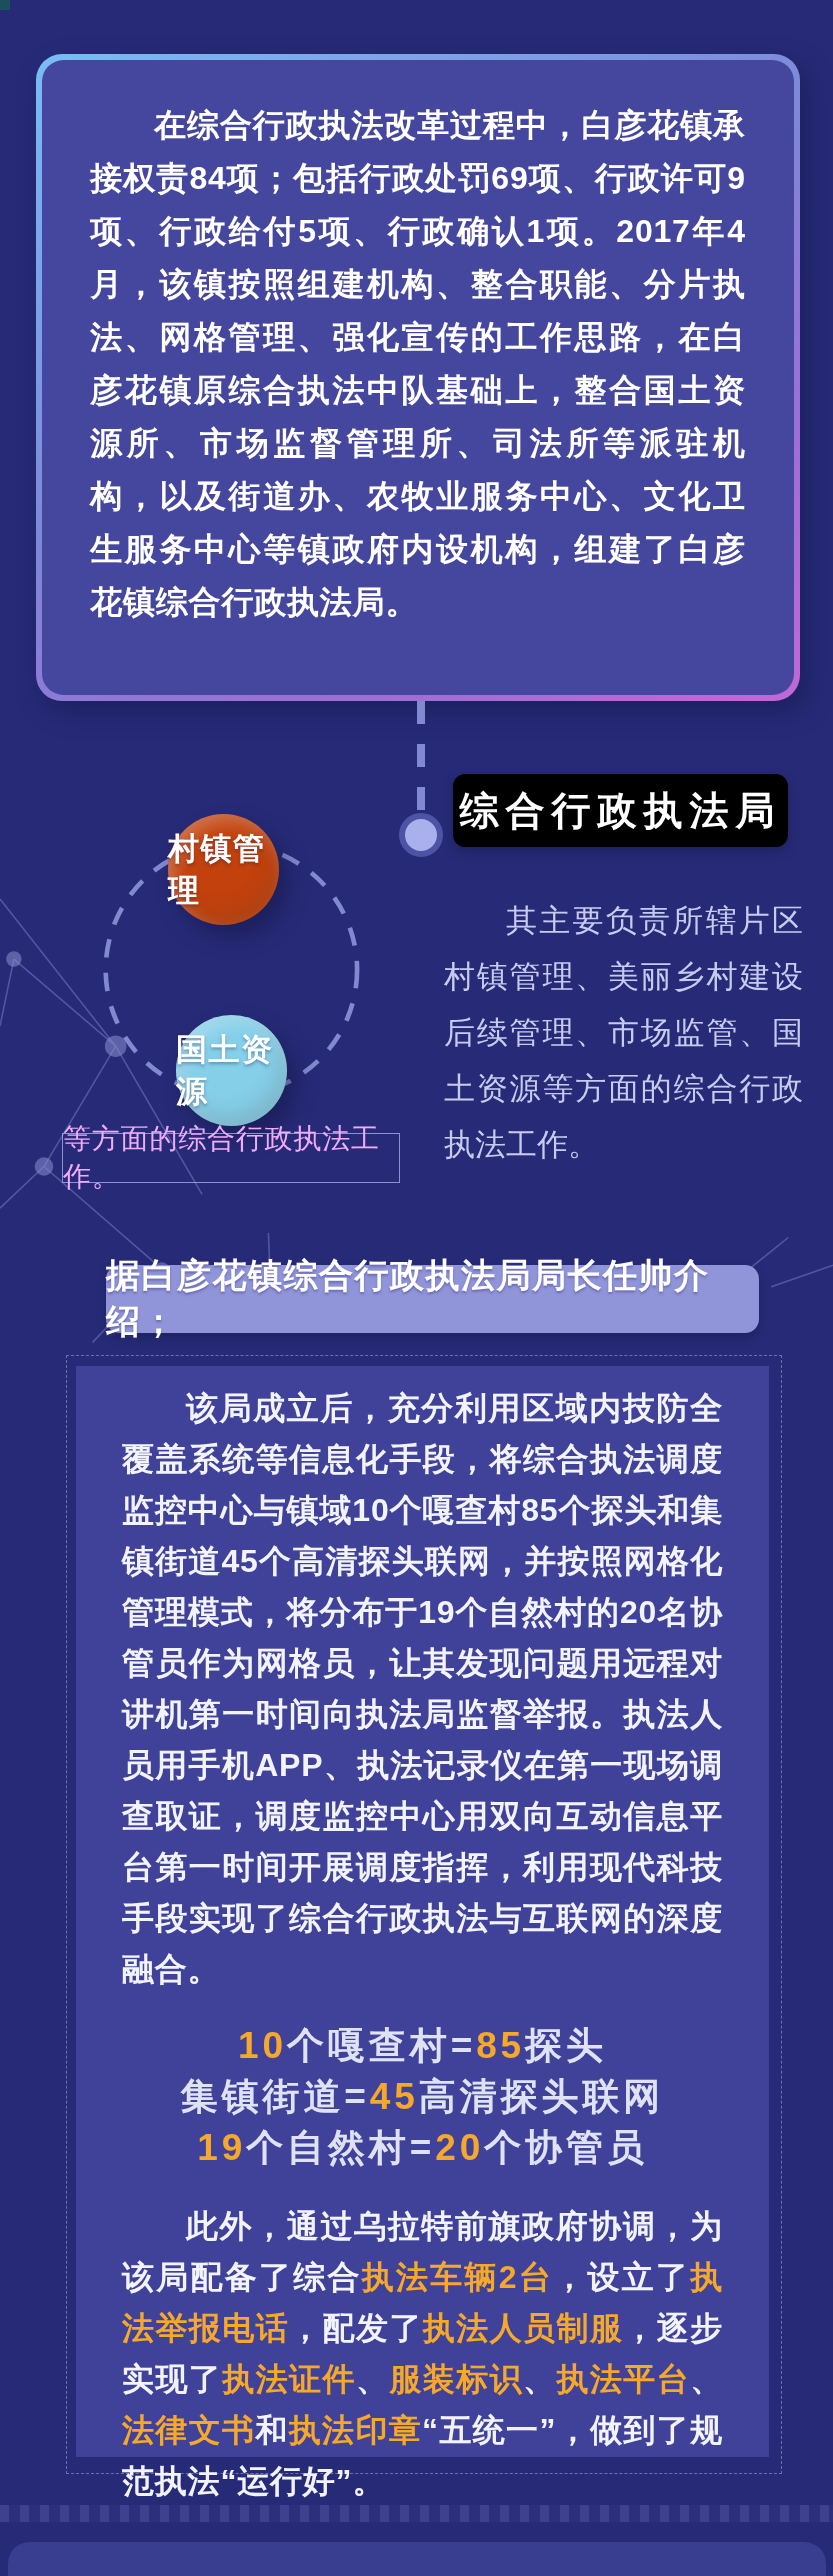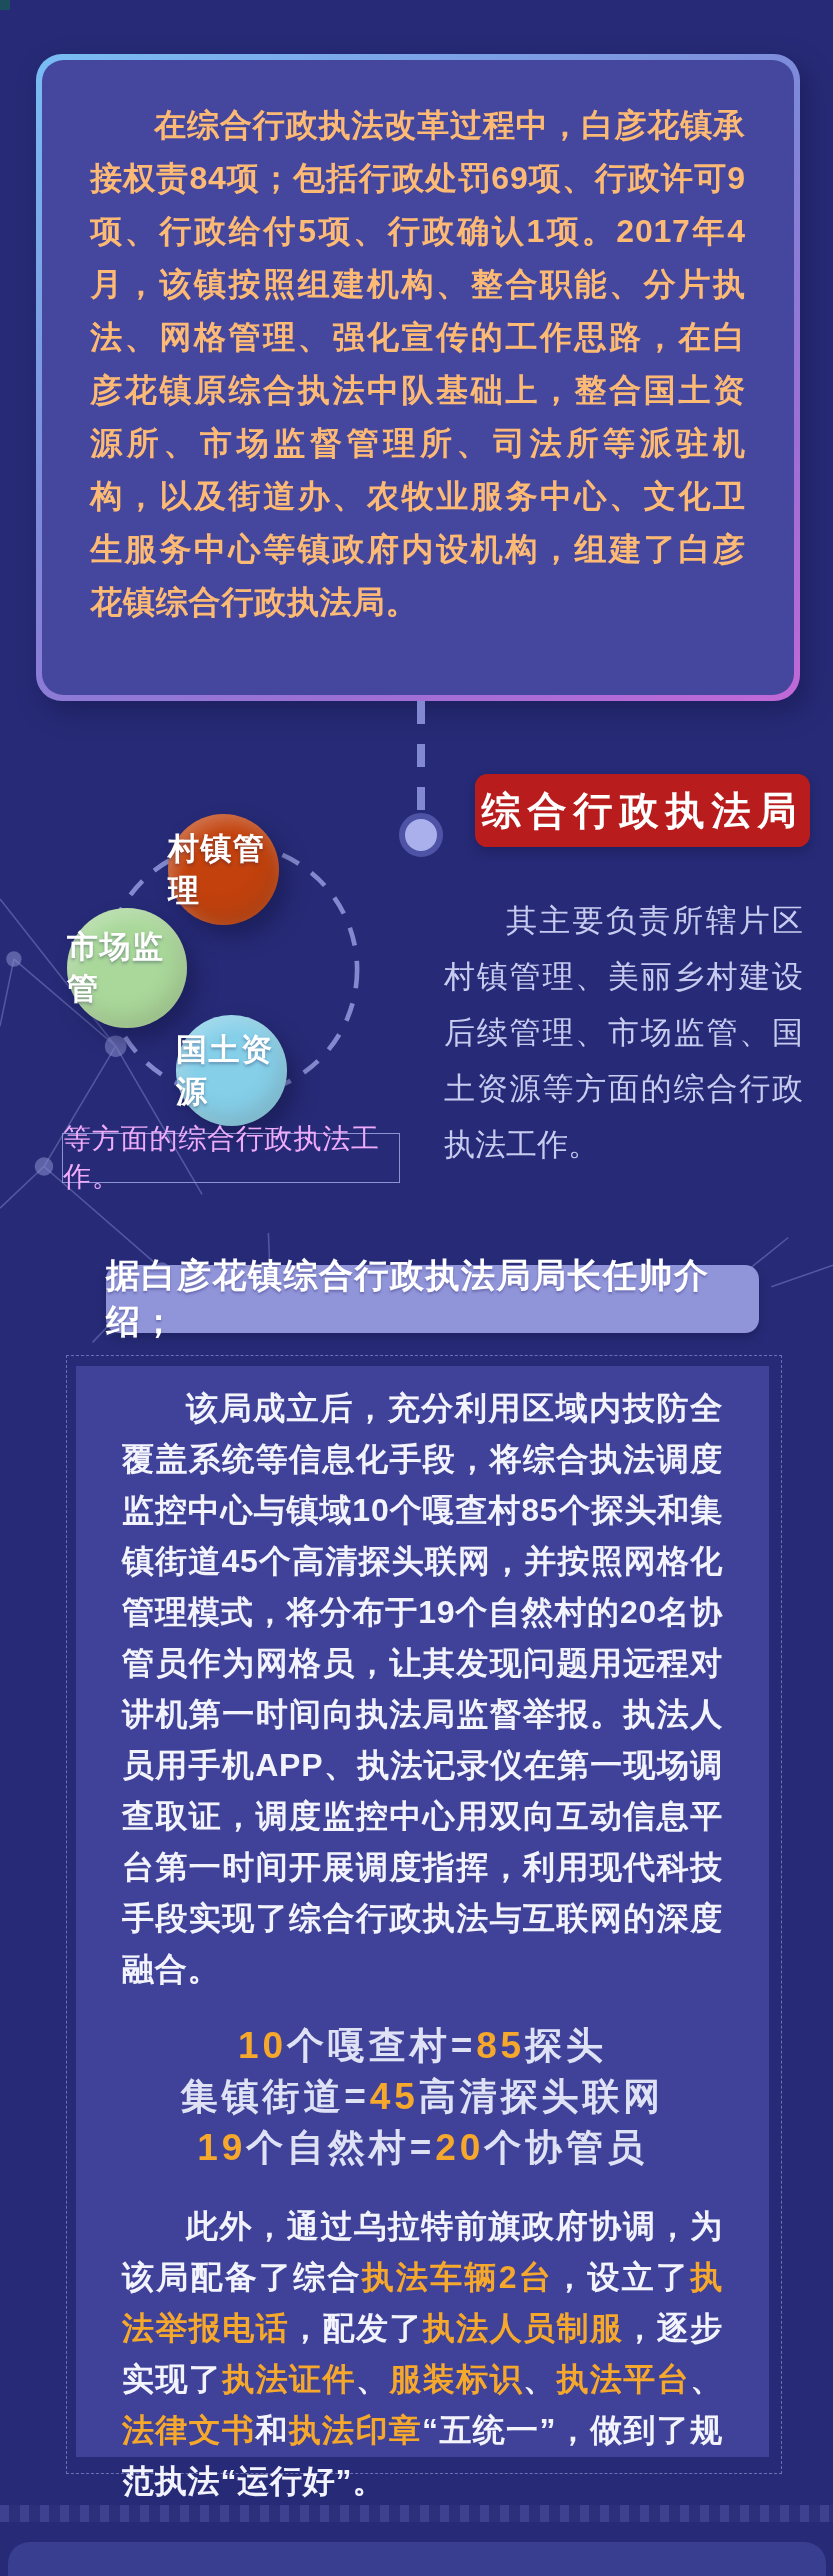--- a/index.html
+++ b/index.html
@@ -14,40 +14,39 @@
     border-radius:26px;
     background:linear-gradient(150deg,#79bdf4 0%,#7e87d8 45%,#9b6fd4 75%,#c168d7 100%);
     box-shadow:7.7px 10.8px 26px rgba(10,12,50,.35);
   }
   .intro-card{
     position:absolute;left:6.2px;top:6.2px;right:6.2px;bottom:6.2px;
     border-radius:21.6px;background:#45479e;
     padding:39px 48px;box-sizing:border-box;
   }
   .intro-card p{
-    margin:0;color:#fdba74;font-size:32px;line-height:53px;font-weight:600;
+    margin:0;color:#ffffff;font-size:32px;line-height:53px;font-weight:600;
     text-align:justify;text-indent:2em;letter-spacing:0.8px;
   }
   
   .v-dashed{
     position:absolute;left:417px;top:701px;width:7.7px;height:114px;
     background:repeating-linear-gradient(180deg,#8388d2 0 23px,transparent 23px 43px);
   }
   .bullet{
     position:absolute;left:399px;top:813px;width:32px;height:32px;border-radius:50%;
     background:#aab0ec;border:6.2px solid #4e53a6;
   }
   
   .bureau-title{
     position:absolute;left:453px;top:774px;width:335px;height:73px;
-    background:#b91c1c;border-radius:12.3px;
+    background:#000000;border-radius:12.3px;
     display:flex;align-items:center;justify-content:center;
     color:#ffffff;font-size:39px;font-weight:700;letter-spacing:7px;
     box-shadow:0 4.6px 10.8px rgba(10,12,50,.3);
-    margin-left:22px;
   }
   .bureau-desc{
     position:absolute;left:444px;top:893px;width:359px;
     color:#c7cbf0;font-size:31px;line-height:56px;font-weight:500;
     text-align:justify;text-indent:2em;margin:0;
   }
   .bubble{
     position:absolute;border-radius:50%;
     display:flex;align-items:center;justify-content:center;
     color:#ffffff;font-weight:700;font-size:31px;letter-spacing:1.5px;
@@ -147,23 +146,20 @@
   <div class="bullet"></div>
 
   <div class="bureau-title">
     <span>综合行政执法局</span>
   </div>
   <p class="bureau-desc">其主要负责所辖片区村镇管理、美丽乡村建设后续管理、市场监管、国土资源等方面的综合行政执法工作。</p>
 
   <div class="bubble bubble-town" style="background: #c2410c;">
     <span>村镇管理</span>
   </div>
-  <div class="bubble bubble-market" style="background: rgb(169, 216, 154);">
-    <span>市场监管</span>
-  </div>
   <div class="bubble bubble-land" style="background: rgb(133, 207, 233);">
     <span>国土资源</span>
   </div>
 
   <div class="caption-box">
     <span>等方面的综合行政执法工作。</span>
   </div>
 
   <div class="quote-bar">
     <span>据白彦花镇综合行政执法局局长任帅介绍；</span>

